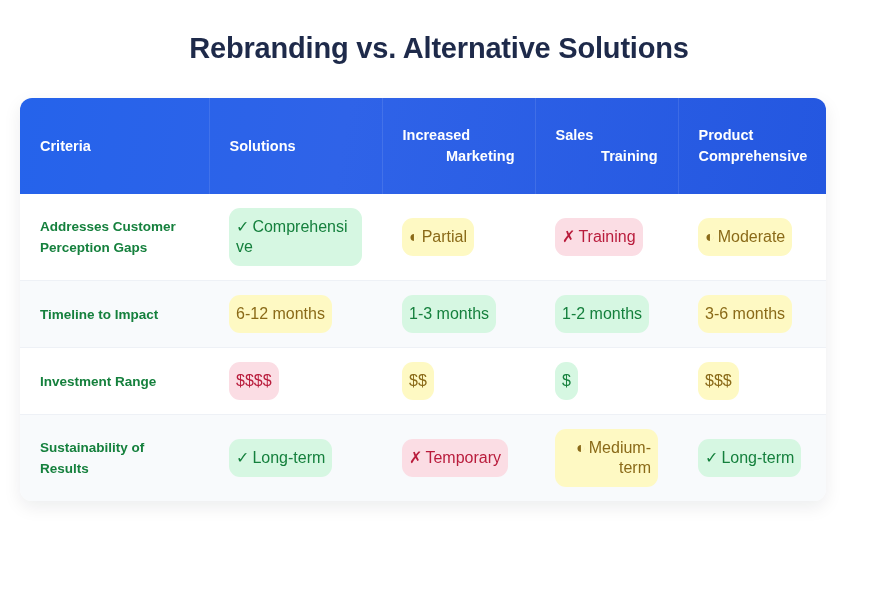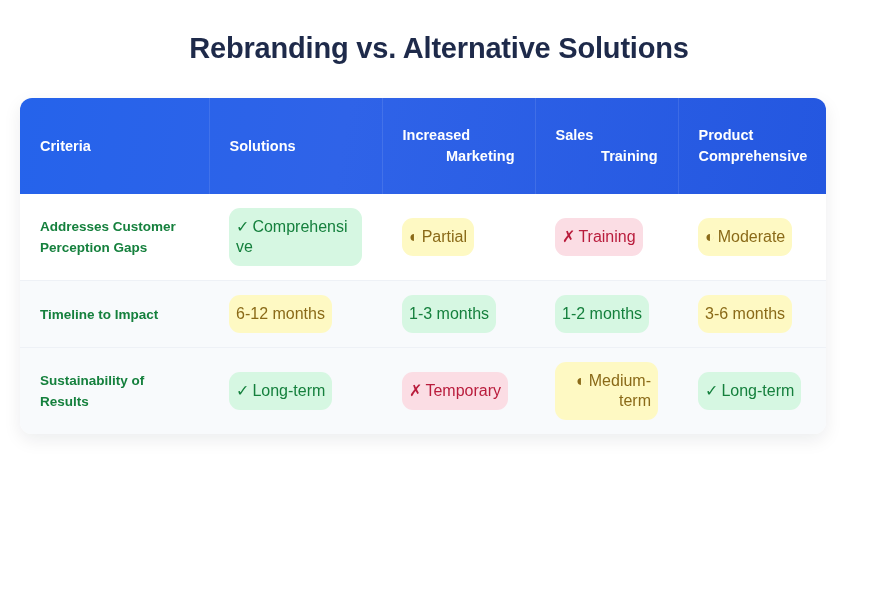--- a/index.html
+++ b/index.html
@@ -217,20 +217,45 @@
               <span>1-2 months</span>
             </span>
           </td>
           <td>
             <span class="badge warn">
               <span>3-6 months</span>
             </span>
           </td>
         </tr>
 
+        <tr class="odd">
+          <td>
+            <div class="criteria-label">Investment Range</div>
+          </td>
+          <td>
+            <span class="badge bad">
+              <span>$$$$</span>
+            </span>
+          </td>
+          <td>
+            <span class="badge warn">
+              <span>$$</span>
+            </span>
+          </td>
+          <td>
+            <span class="badge good">
+              <span>$</span>
+            </span>
+          </td>
+          <td>
+            <span class="badge warn">
+              <span>$$$</span>
+            </span>
+          </td>
+        </tr>
 
         <tr class="even">
           <td>
             <div class="criteria-label">Sustainability of Results</div>
           </td>
           <td>
             <span class="badge good">
               <span class="ic">✓</span><span>Long-term</span>
             </span>
           </td>

